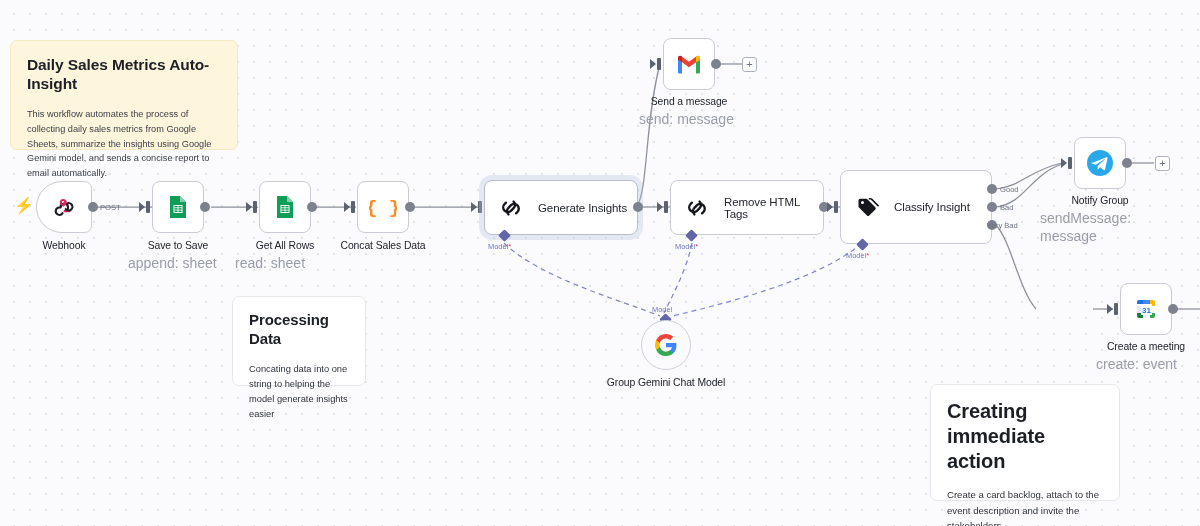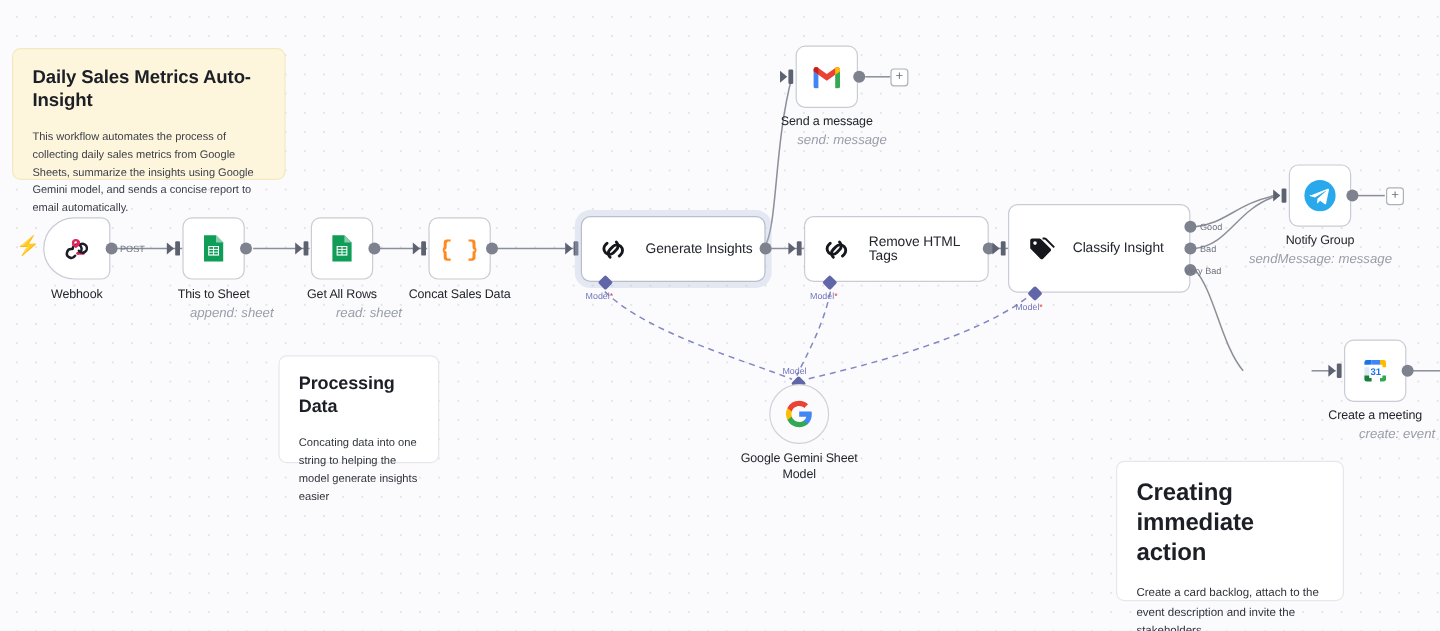--- a/index.html
+++ b/index.html
@@ -61,24 +61,23 @@
   .node-title-in { font-size: 11.5px; color: #24262e; margin-left: 14px; letter-spacing: -0.1px; }
   .node-caption {
     position: absolute;
     text-align: center;
     font-size: 10.4px; color: #23252d;
     line-height: 1.28;
     letter-spacing: -0.1px;
   }
   .node-sub {
     position: absolute;
-    text-align: right;
-    font-size: 11px; color: #9a9da8;
+    text-align: left;
+    font-size: 14px; color: #9a9da8;
     line-height: 1.3;
-    font-style: italic;
   }
 
   
   .port-out {
     position: absolute; width: 10px; height: 10px; border-radius: 50%;
     background: #7d828e;
   }
   .port-in {
     position: absolute; width: 4px; height: 12px; background: #5d6271; border-radius: 1px;
   }
@@ -204,21 +203,21 @@
             <rect x="13.4" y="11.9" width="3.2" height="1.5"></rect>
             <rect x="9.4" y="14.2" width="3.2" height="1.5"></rect>
             <rect x="13.4" y="14.2" width="3.2" height="1.5"></rect>
             <rect x="9.4" y="16.5" width="3.2" height="1.5"></rect>
             <rect x="13.4" y="16.5" width="3.2" height="1.5"></rect>
           </g>
         </svg>
       </span>
     </div>
     <span class="port-out" style="left:48px; top:21px;"></span>
-    <div class="node-caption" style="left:-24px; top:58px; width:100px;">This to Sheet</div>
+    <div class="node-caption" style="left:-24px; top:58px; width:100px;">Save to Save</div>
     <div class="node-sub" style="left:-24px; top:73px; width:100px;">append: sheet</div>
   </div>
 
   <div class="node" style="left:259px; top:181px; width:52px; height:52px;">
     <span class="port-in" style="left:-6px; top:20px;"></span>
     <span class="port-in-tri" style="left:-13px; top:21px;"></span>
     <div class="node-box" style="width:52px; height:52px; justify-content:center;">
       <span class="node-icon">
         <svg width="26" height="26" viewBox="0 0 26 26">
           <path d="M5 2h10l6 6v16H5z" fill="#0f9d58"></path>
@@ -390,16 +389,16 @@
     <div class="node-box circle" style="width:50px; height:50px;">
       <span class="node-icon">
         <svg width="24" height="24" viewBox="0 0 24 24">
           <path d="M22.5 12.25c0-.78-.07-1.53-.2-2.25H12v4.26h5.9a5.05 5.05 0 0 1-2.19 3.31v2.76h3.54c2.08-1.91 3.25-4.73 3.25-8.08z" fill="#4285f4"></path>
           <path d="M12 23c2.97 0 5.46-.98 7.28-2.67l-3.54-2.76c-.98.66-2.23 1.06-3.74 1.06-2.87 0-5.3-1.94-6.17-4.55H2.18v2.84A11 11 0 0 0 12 23z" fill="#34a853"></path>
           <path d="M5.83 14.09a6.6 6.6 0 0 1 0-4.18V7.07H2.18a11 11 0 0 0 0 9.86z" fill="#fbbc05"></path>
           <path d="M12 5.38c1.62 0 3.07.56 4.21 1.64l3.15-3.15C17.45 2.09 14.97 1 12 1A11 11 0 0 0 2.18 7.07l3.65 2.84C6.7 7.3 9.13 5.38 12 5.38z" fill="#ea4335"></path>
         </svg>
       </span>
     </div>
-    <div class="node-caption" style="left:-37px; top:56px; width:124px;">Google Gemini Sheet Model</div>
+    <div class="node-caption" style="left:-37px; top:56px; width:124px;">Group Gemini Chat Model</div>
   </div>
 
 </div>
 
 </body></html>

